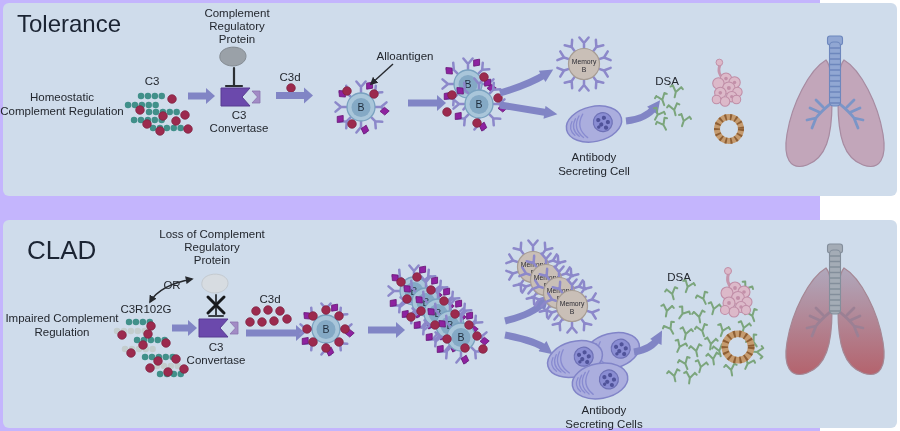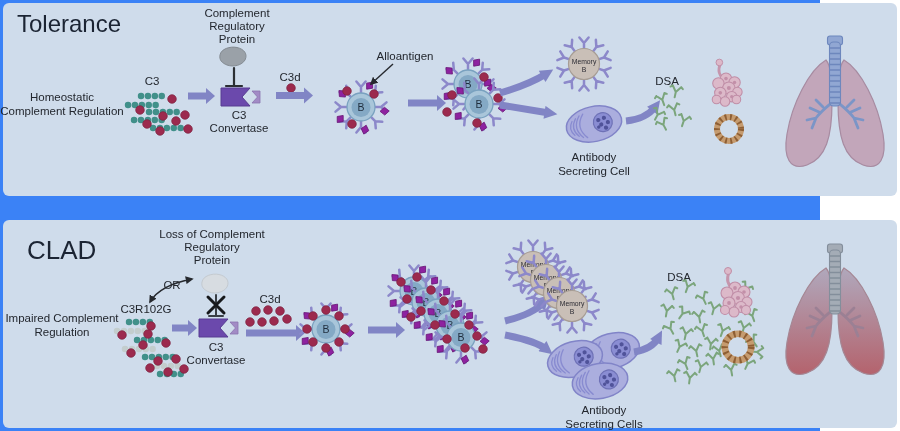--- a/index.html
+++ b/index.html
@@ -1,16 +1,16 @@
 <!DOCTYPE html>
 <html><head>
 <meta charset="utf-8">
 <style>
   html,body{margin:0;padding:0;background:#ffffff;}
-  #stage{position:relative;width:820px;height:431px;background:#3b82f6;font-family:"Liberation Sans",sans-serif;}
+  #stage{position:relative;width:820px;height:431px;background:#c4b5fd;font-family:"Liberation Sans",sans-serif;}
   svg{display:block;}
   text{font-family:"Liberation Sans",sans-serif;}
   .title{font-size:24px;fill:#1b2433;font-weight:500;}
   .title2{font-size:26px;fill:#1b2433;font-weight:500;}
   .lbl{font-size:11.5px;fill:#23272e;text-anchor:middle;}
   .bt{font-size:10.5px;fill:#1f2d3d;text-anchor:middle;}
   .mt{font-size:6.8px;fill:#2b2b33;text-anchor:middle;}
 </style>
 </head>
 <body>

